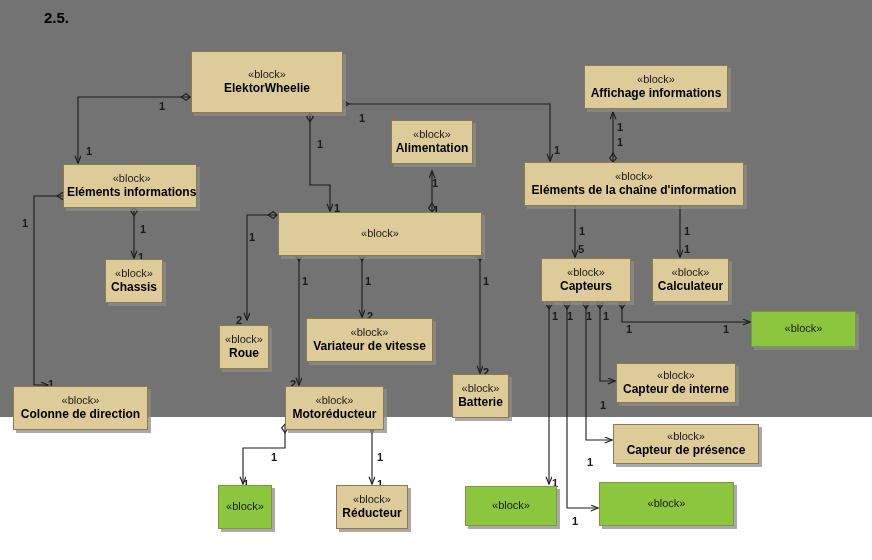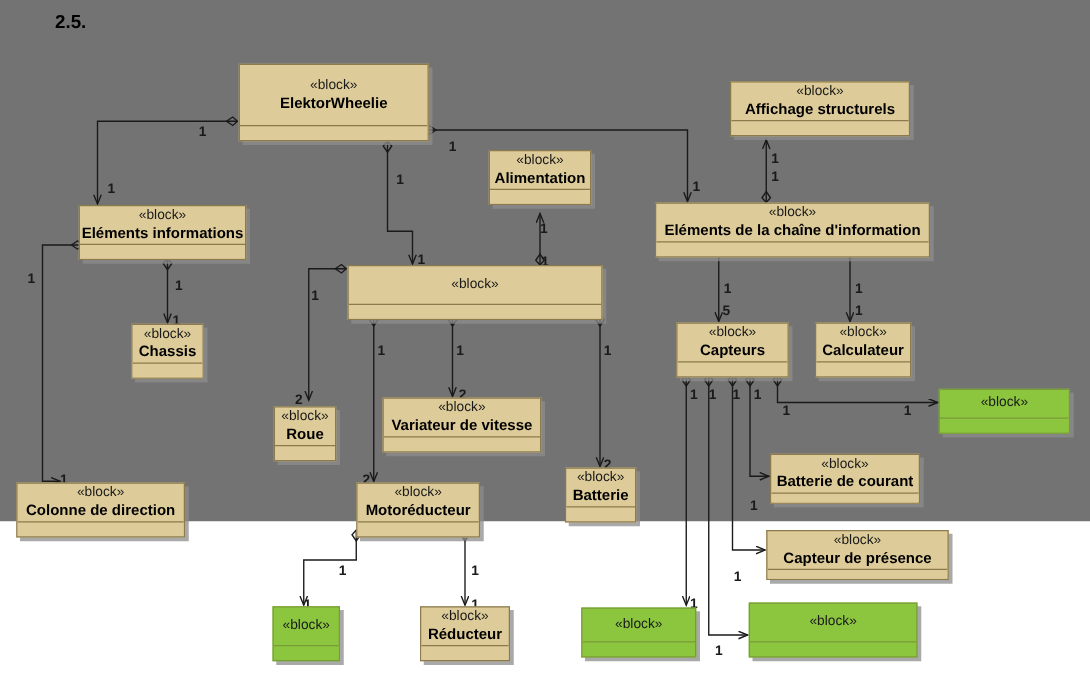--- a/index.html
+++ b/index.html
@@ -63,21 +63,21 @@
     white-space: nowrap;
   }
   
   .block {
     position: absolute;
     box-sizing: border-box;
     border: 1px solid #8a7a4e;
     background: #ddcc99;
     box-shadow: 3px 3px 0 0 rgba(140,140,140,0.75);
     display: flex;
-    flex-direction: column;
+    flex-direction: row;
     overflow: hidden;
   }
   .block.green {
     background: #8cc63f;
     border: 1px solid #7a9b3a;
   }
   .block .hdr {
     flex: 1 1 auto;
     display: flex;
     flex-direction: column;
@@ -312,21 +312,21 @@
     <div class="hdr">
       <span class="stereo">«block»</span>
       <span class="nm">Réducteur</span>
     </div>
     <div class="compart"></div>
   </div>
 
   <div class="block" style="left:584px; top:65px; width:144px; height:44px;">
     <div class="hdr">
       <span class="stereo">«block»</span>
-      <span class="nm">Affichage structurels</span>
+      <span class="nm">Affichage informations</span>
     </div>
     <div class="compart"></div>
   </div>
 
   <div class="block" style="left:524px; top:162px; width:220px; height:44px;">
     <div class="hdr">
       <span class="stereo">«block»</span>
       <span class="nm">Eléments de la chaîne d'information</span>
     </div>
     <div class="compart"></div>
@@ -352,21 +352,21 @@
     <div class="hdr">
       <span class="stereo">«block»</span>
 
     </div>
     <div class="compart"></div>
   </div>
 
   <div class="block" style="left:616px; top:363px; width:120px; height:40px;">
     <div class="hdr">
       <span class="stereo">«block»</span>
-      <span class="nm">Batterie de courant</span>
+      <span class="nm">Capteur de interne</span>
     </div>
     <div class="compart"></div>
   </div>
 
   <div class="block" style="left:613px; top:424px; width:146px; height:40px;">
     <div class="hdr">
       <span class="stereo">«block»</span>
       <span class="nm">Capteur de présence</span>
     </div>
     <div class="compart"></div>

